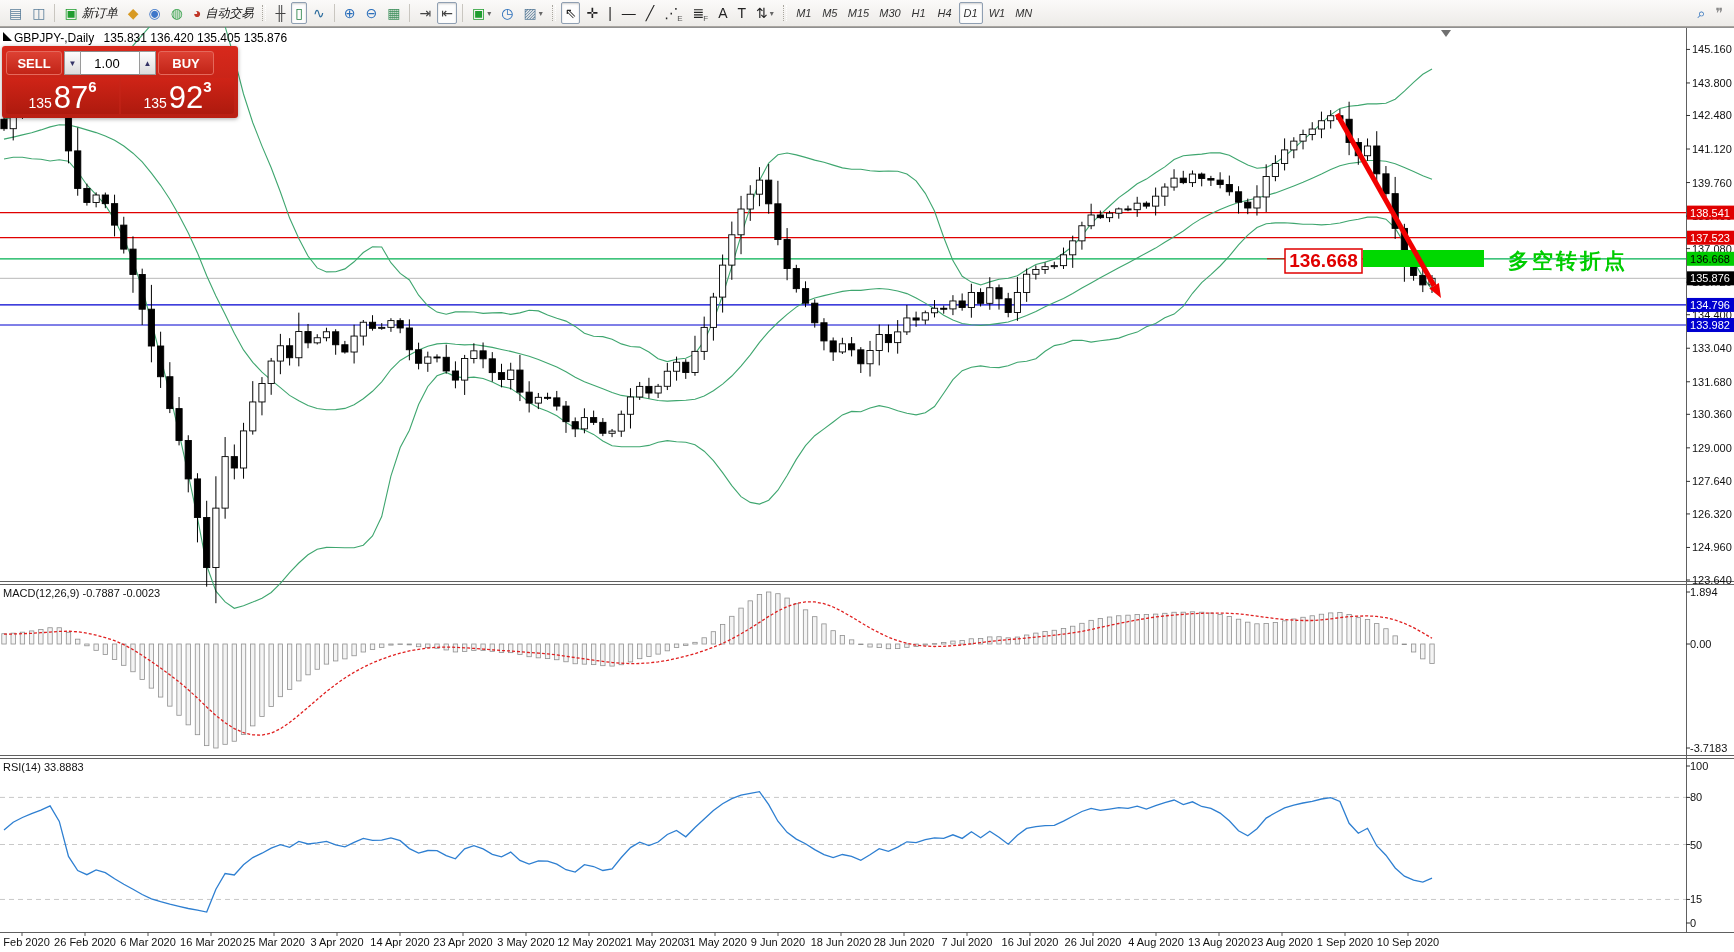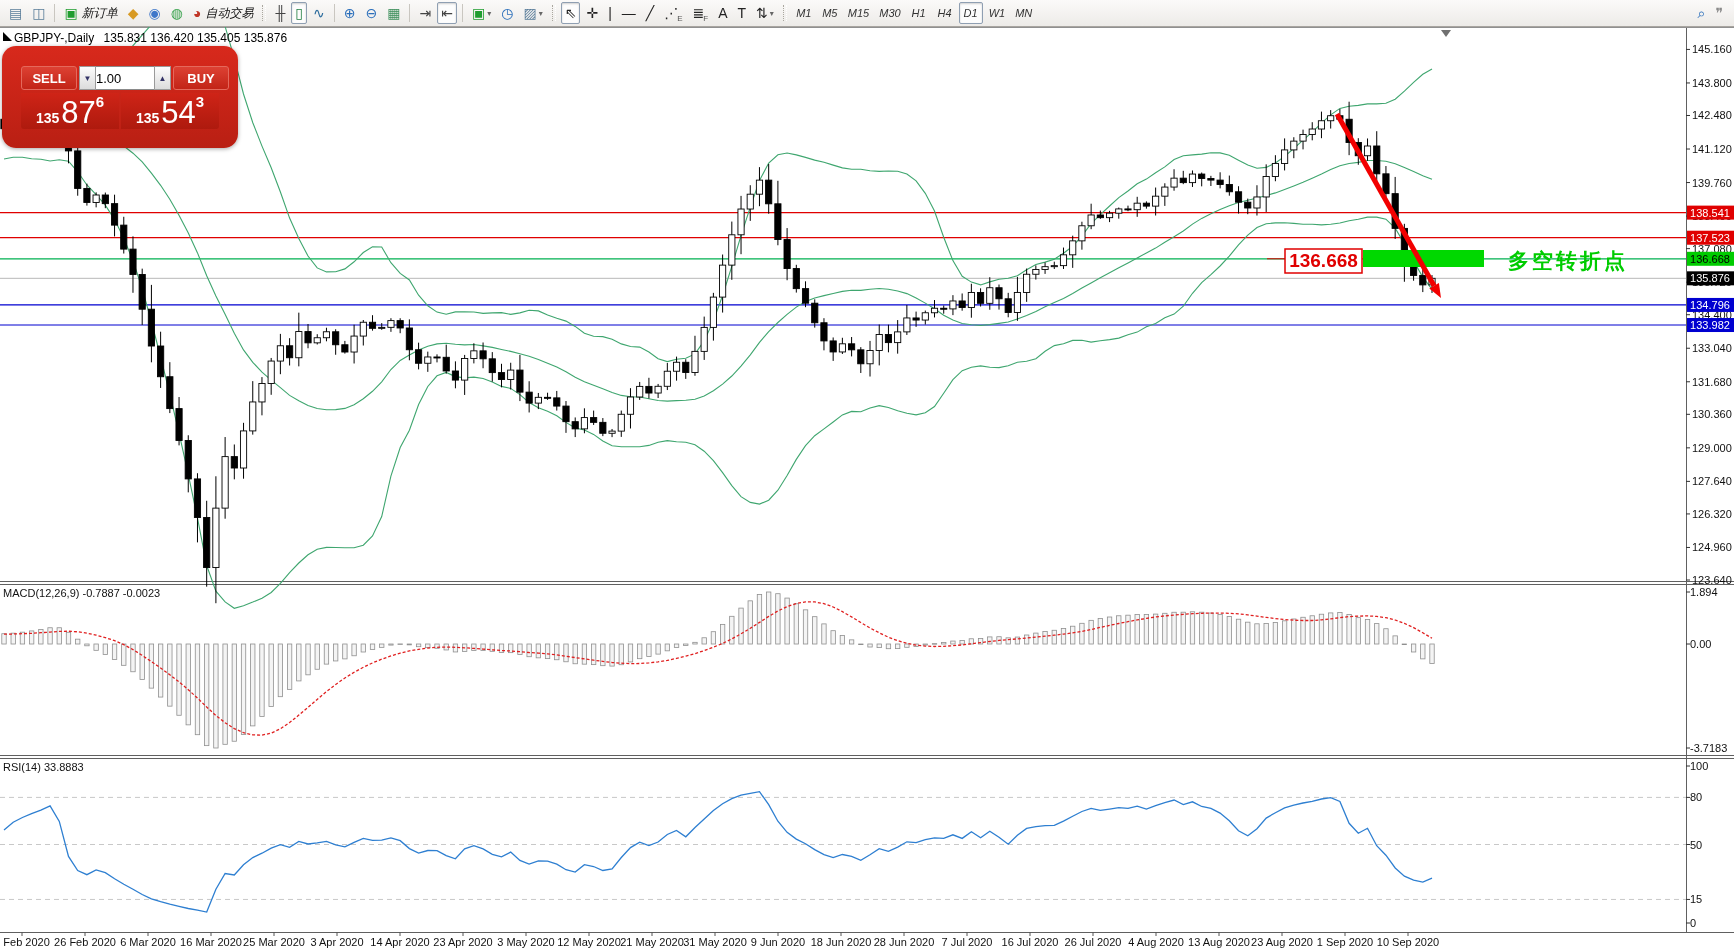--- a/index.html
+++ b/index.html
@@ -22,37 +22,37 @@
   .handle{width:2px;height:16px;border-left:1px dotted #aaa79f;border-right:1px dotted #fff;margin:0 4px;}
   #tb-right{margin-left:auto;display:flex;align-items:center;padding-right:6px;}
   
   #chart-svg{position:absolute;left:0;top:0;z-index:1;}
   #chart-title{position:absolute;left:14px;top:31px;z-index:2;font-size:12px;color:#000;}
   #title-tri{position:absolute;left:3px;top:32px;width:0;height:0;z-index:2;
     border-left:9px solid #000;border-top:9px solid transparent;}
   #chart-title .num{margin-left:6px;}
   
   #ocp{position:absolute;left:2px;top:46px;width:236px;z-index:2;
-    background:linear-gradient(#d8291c,#b91f13);border-radius:14px;
-    box-shadow:0 1px 4px rgba(0,0,0,.35);padding:19px;box-sizing:border-box;}
+    background:linear-gradient(#d8291c,#b91f13);border-radius:3px;
+    box-shadow:0 1px 4px rgba(0,0,0,.35);padding:4px;box-sizing:border-box;}
   #ocp-row1{display:flex;align-items:center;height:26px;}
   .trade-btn{flex:0 0 56px;height:24px;border:1px solid #e4695c;border-radius:3px;
     background:linear-gradient(#dd4133,#c22417);color:#fff;font-size:13px;font-weight:bold;
     font-family:inherit;}
   #vol-box{display:flex;align-items:center;height:24px;margin:0 2px;}
   .vol-btn{width:17px;height:24px;border:1px solid #9a9a9a;background:linear-gradient(#fdfdfd,#dcdcdc);
     color:#336;font-size:8px;padding:0;}
   #vol-input{width:52px;height:22px;border:1px solid #8a8a8a;border-left:none;border-right:none;
-    text-align:left;font-size:13px;padding:0 6px 0 0;font-family:inherit;}
+    text-align:center;font-size:13px;padding:0 6px 0 0;font-family:inherit;}
   #ocp-row2{display:flex;margin-top:2px;}
   .bigprice{flex:1;height:34px;background:linear-gradient(#cf2417,#ae1a0e);color:#fff;
     display:flex;align-items:flex-end;justify-content:center;padding-bottom:2px;}
   .bigprice.sellside{margin-right:1px;border-bottom-left-radius:3px;}
   .bigprice.buyside{margin-left:1px;border-bottom-right-radius:3px;}
-  .bp-small{font-size:14px;font-weight:bold;line-height:17px;margin-right:2px;}
+  .bp-small{font-size:14px;font-weight:normal;line-height:17px;margin-right:2px;}
   .bp-big{font-size:31px;font-weight:normal;line-height:28px;}
   .bp-sup{font-size:15px;font-weight:bold;line-height:15px;align-self:flex-start;margin-top:1px;}
 </style>
 </head>
 <body>
 
 <div id="toolbar">
     <button class="tb">
       <span class="glyph" style="color: rgb(90, 125, 154);">▤</span>
     </button>
@@ -827,17 +827,17 @@
     <button class="trade-btn">BUY</button>
   </div>
   <div id="ocp-row2">
     <div class="bigprice sellside">
       <span class="bp-small">135</span>
         <span class="bp-big">87</span>
         <span class="bp-sup">6</span>
     </div>
     <div class="bigprice buyside">
       <span class="bp-small">135</span>
-        <span class="bp-big">54</span>
+        <span class="bp-big">92</span>
         <span class="bp-sup">3</span>
     </div>
   </div>
 </div>
 
 </body></html>

